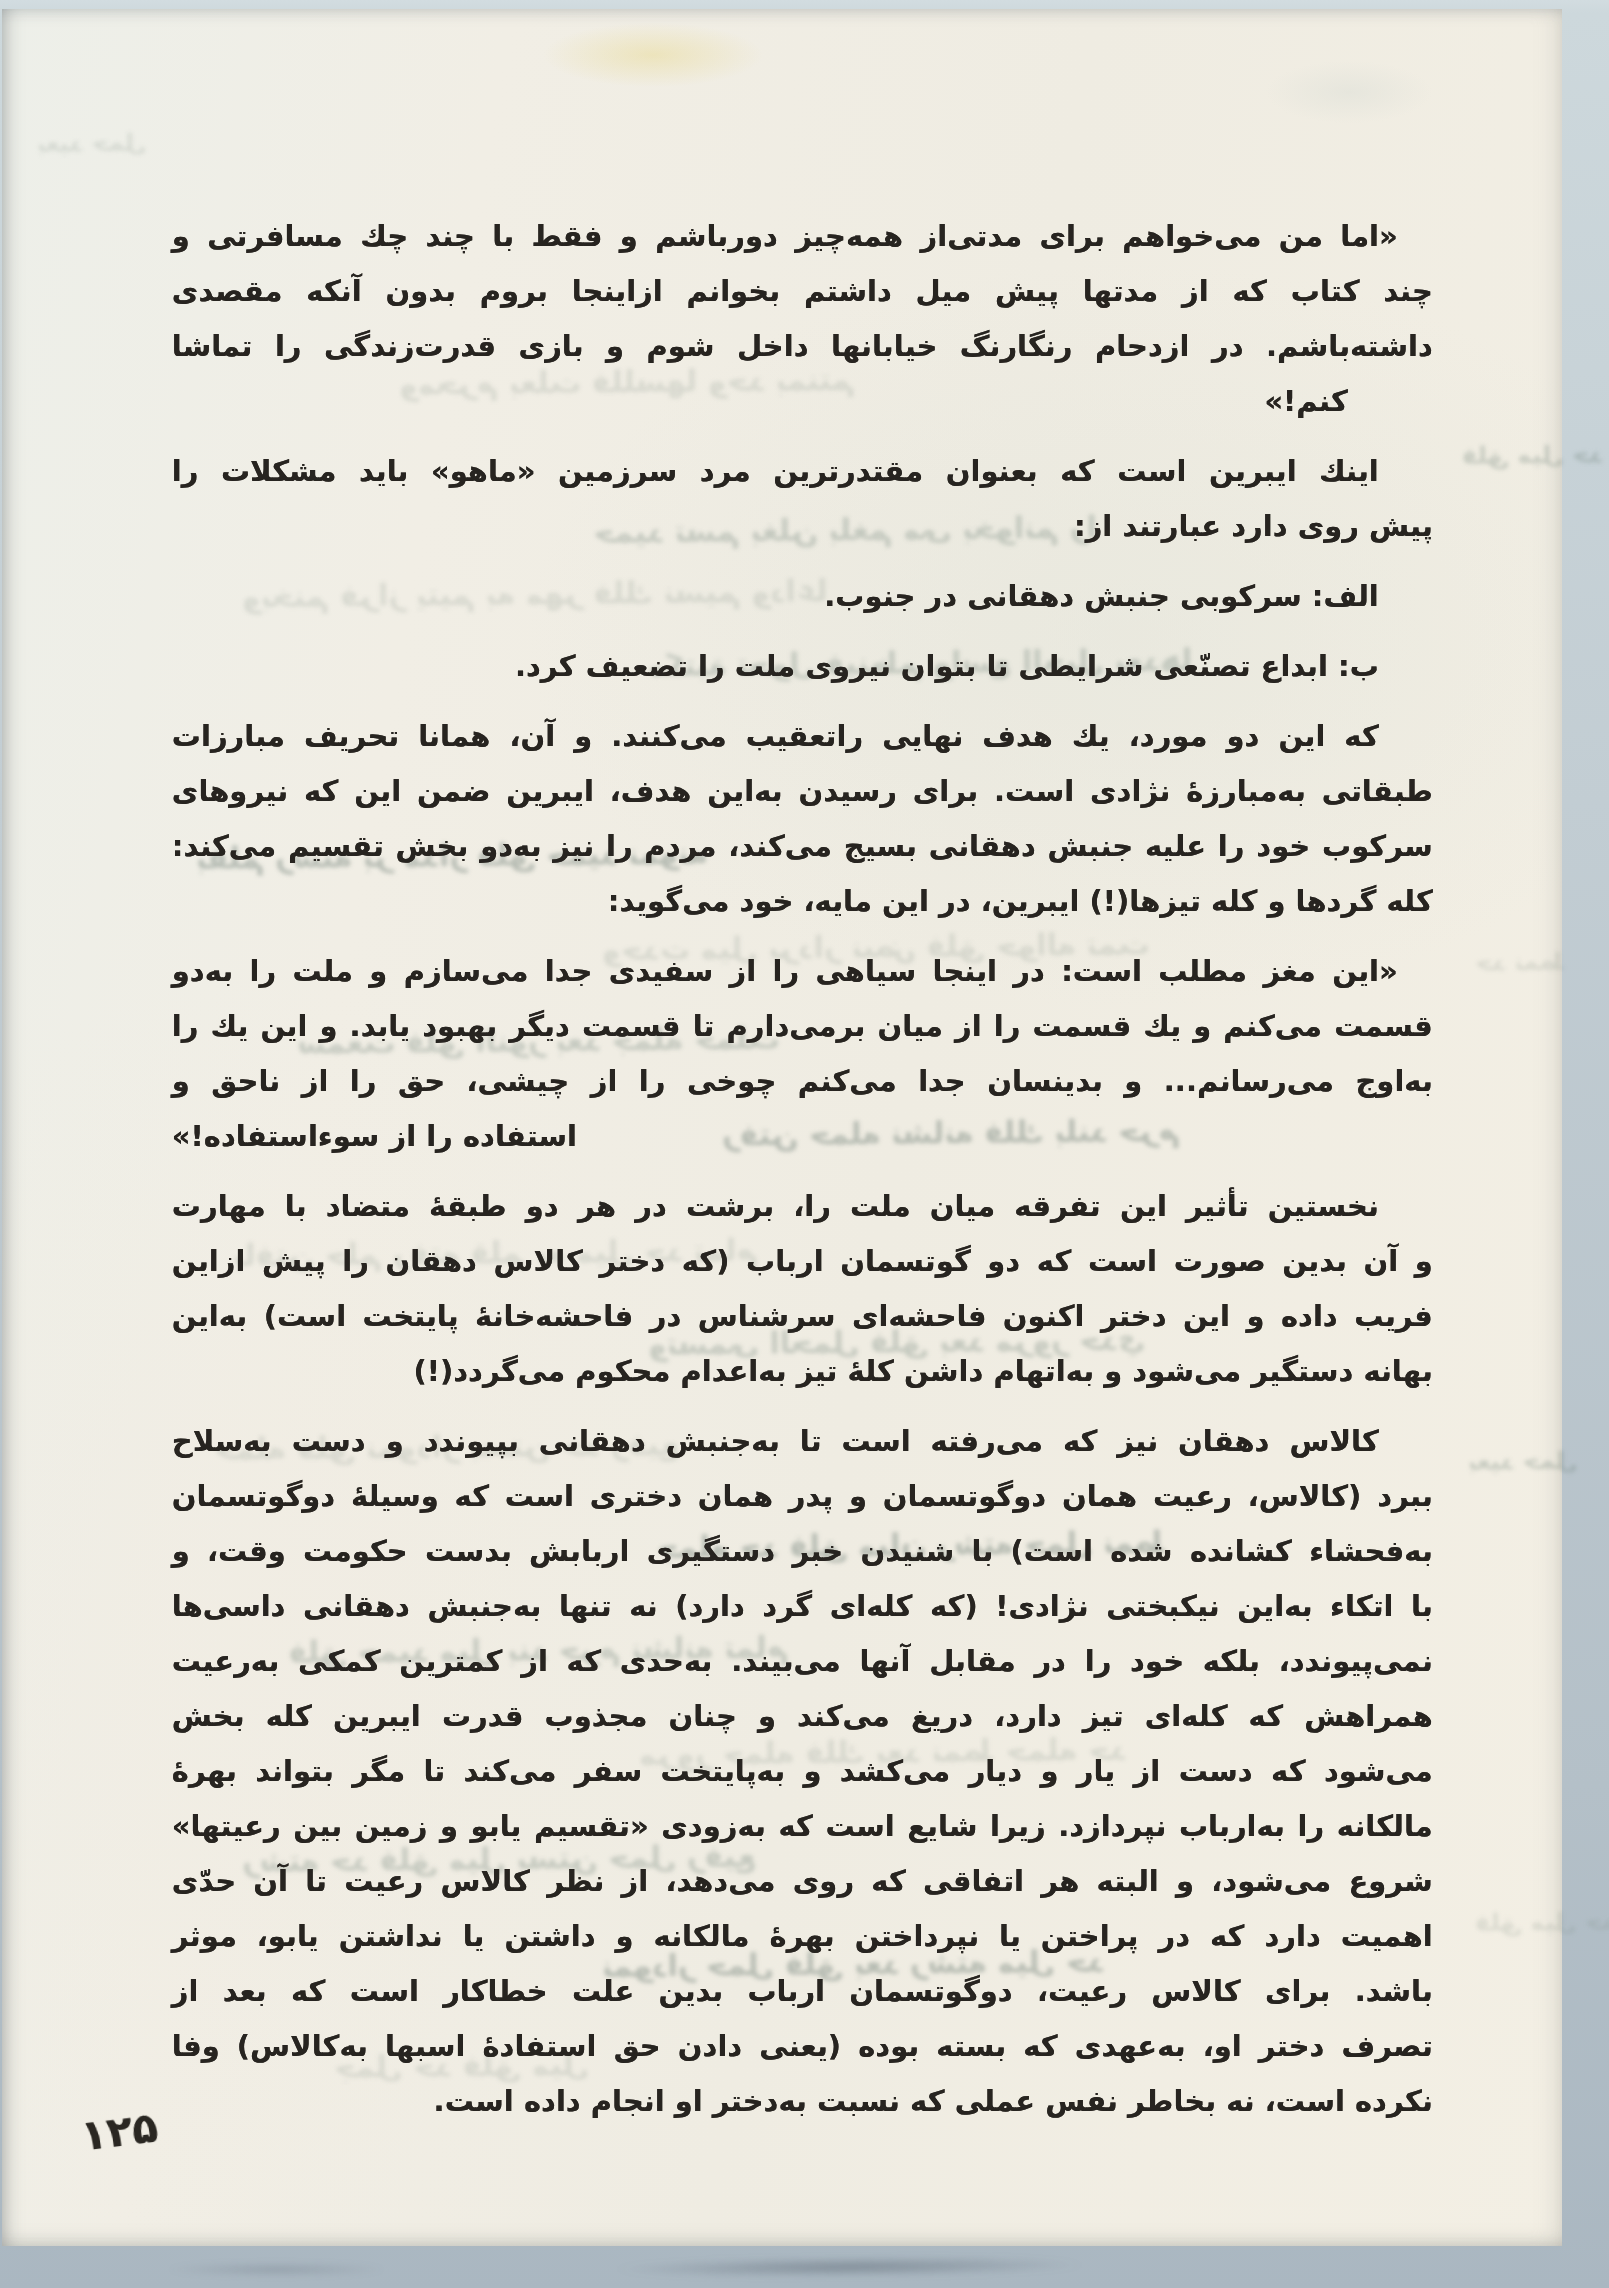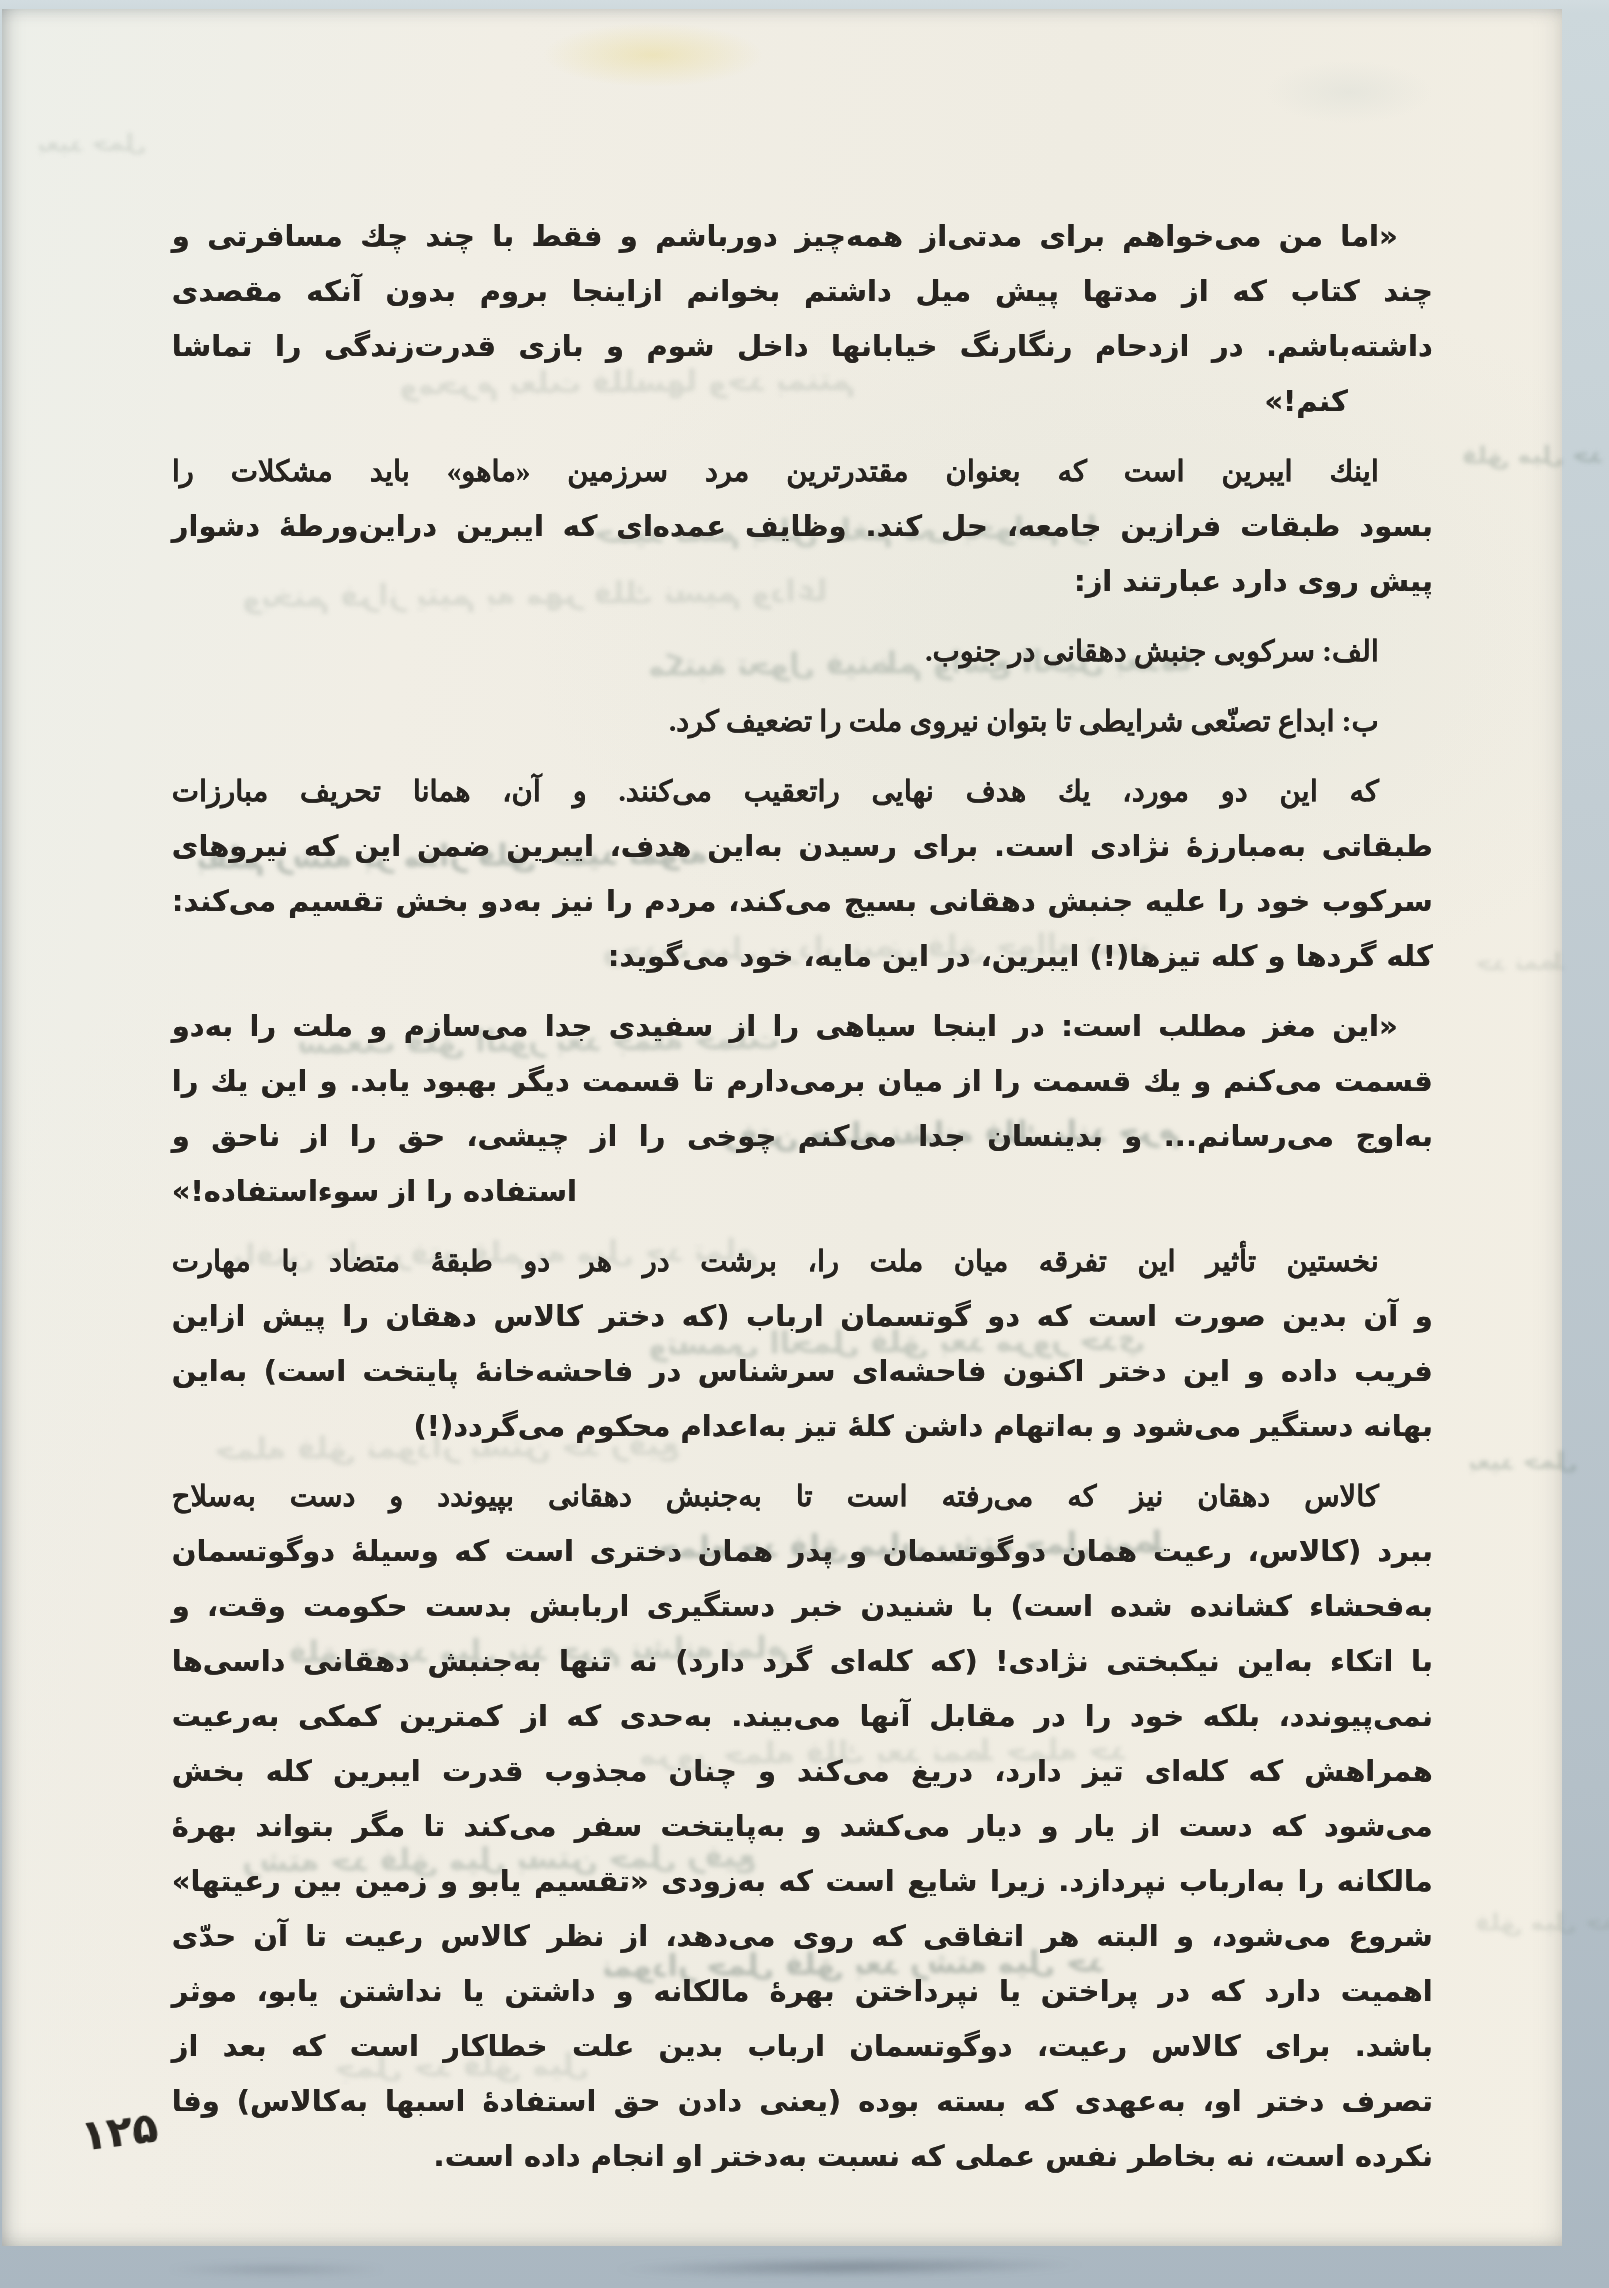--- a/index.html
+++ b/index.html
@@ -30,21 +30,21 @@
     direction:rtl;unicode-bidi:isolate;
     font:700 29px/55px "DejaVu Sans",sans-serif;
     color:#272420;
     text-shadow:0 0 0.6px rgba(42,38,32,.85);
     filter:blur(0.2px);
   }
   .para{margin:15px;padding:0;}
   .ln{display:block;height:55px;text-align:justify;}
   .ln.j{text-align-last:justify;}
   .ln.in1{text-indent:35px;}
-  .ln.in2{text-indent:54px;font-family:Liberation Serif, serif;}
+  .ln.in2{text-indent:54px;}
   .ln.knm{text-align:right;text-align-last:right;padding-right:85px;}
   .ln.endL{text-align:right;text-align-last:left;}
   
   .pagenum{
     position:absolute;left:79px;top:2102px;z-index:3;
     direction:rtl;font:700 42px/1 "DejaVu Sans",sans-serif;color:#2a2722;
     transform:rotate(-7deg);letter-spacing:1.8px;
     text-shadow:0 0 0.9px rgba(40,36,30,.8);filter:blur(0.3px);
   }
   
@@ -106,21 +106,20 @@
 
     <div class="para">
       <span class="ln j in1">«اما من می‌خواهم برای مدتی‌از همه‌چیز دورباشم و فقط با چند چك مسافرتی و</span>
       <span class="ln j">چند كتاب كه از مدتها پیش میل داشتم بخوانم ازاینجا بروم بدون آنكه مقصدی</span>
       <span class="ln j">داشته‌باشم. در ازدحام رنگارنگ خیابانها داخل شوم و بازی قدرت‌زندگی را تماشا</span>
       <span class="ln knm">كنم!»</span>
     </div>
 
     <div class="para">
       <span class="ln j in2">اینك ایبرین است كه بعنوان مقتدرترین مرد سرزمین «ماهو» باید مشكلات را</span>
-      <span class="ln j">بسود طبقات فرازین جامعه، حل كند. وظایف عمده‌ای كه ایبرین دراین‌ورطهٔ دشوار</span>
       <span class="ln">پیش روی دارد عبارتند از:</span>
     </div>
 
     <div class="para">
       <span class="ln in2">الف: سركوبی جنبش دهقانی در جنوب.</span>
     </div>
 
     <div class="para">
       <span class="ln in2">ب: ابداع تصنّعی شرایطی تا بتوان نیروی ملت را تضعیف كرد.</span>
     </div>

